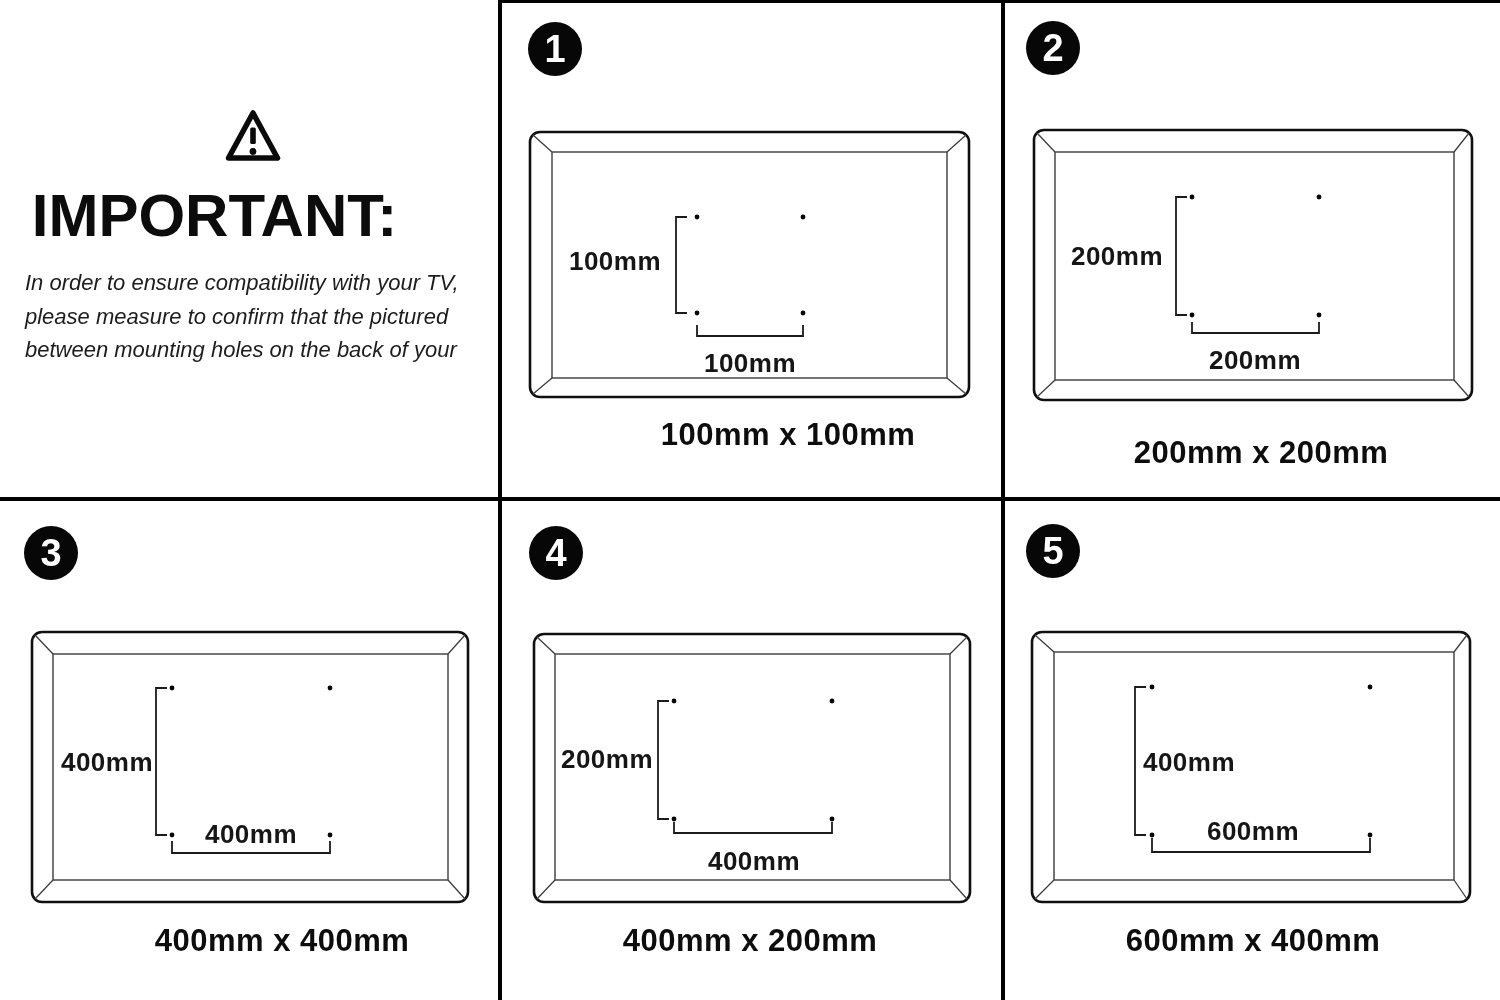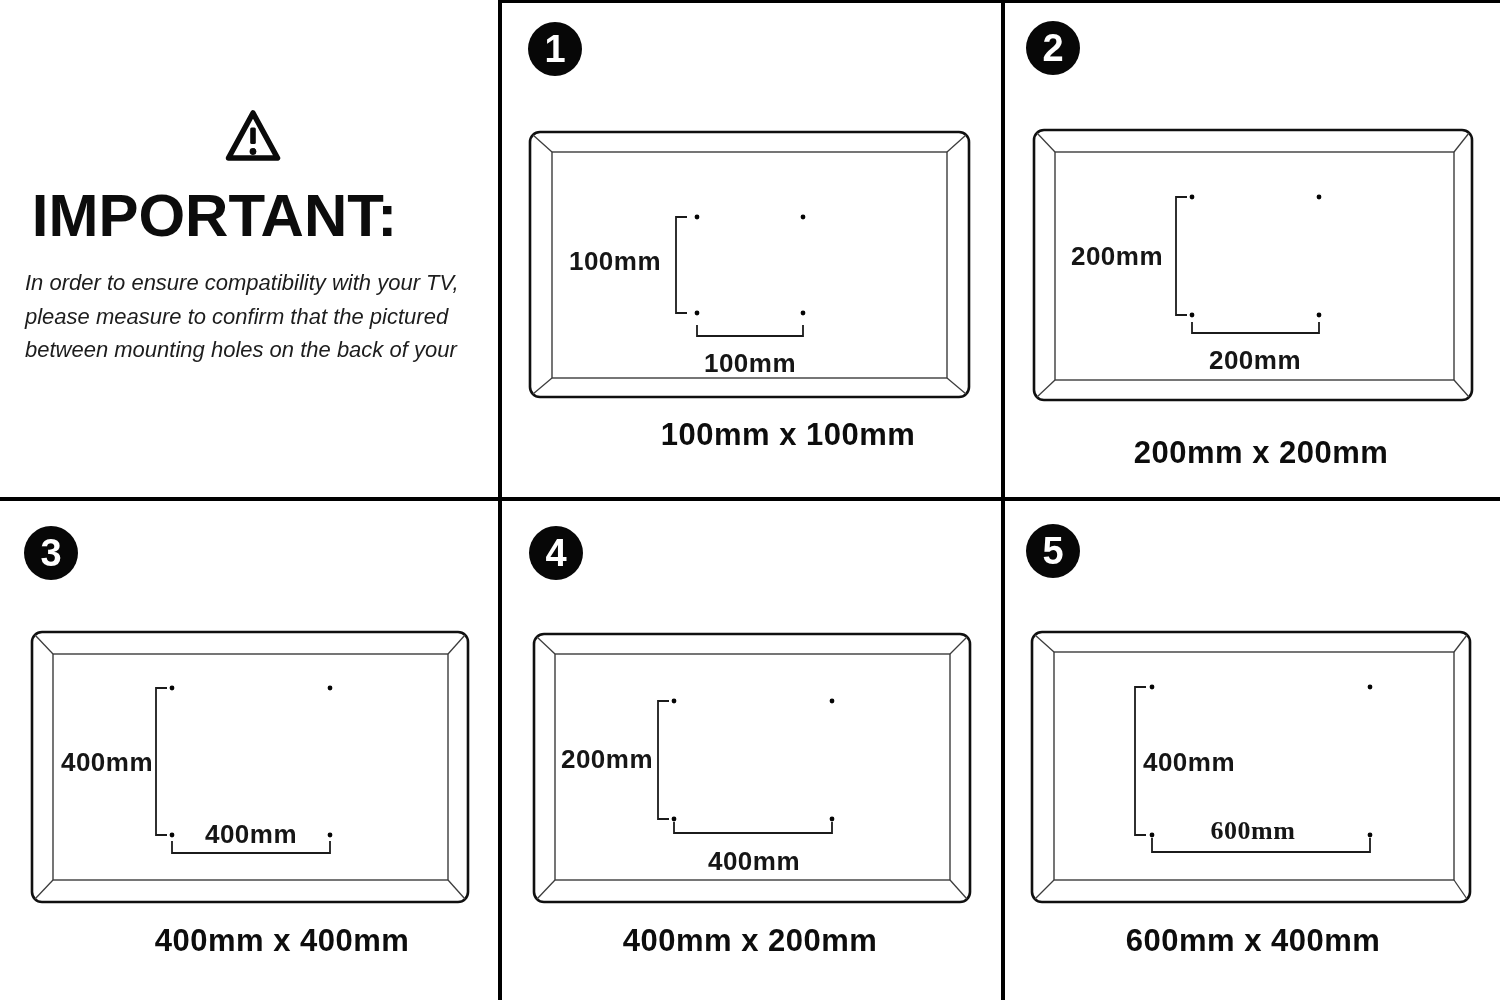--- a/index.html
+++ b/index.html
@@ -175,15 +175,15 @@
     <circle class="hole" cx="365" cy="186" r="2.4"></circle>
     <circle class="hole" cx="147" cy="334" r="2.4"></circle>
     <circle class="hole" cx="365" cy="334" r="2.4"></circle>
     <path class="bracket" d="M141 186 H130 V334 H141"></path>
     <path class="bracket" d="M147 337 V351 H365 V337"></path>
   </svg>
   <div class="badge" style="left:21px;top:23px;">
     <span>5</span>
   </div>
   <span class="dim" style="left:184px;top:261px;">400mm</span>
-  <span class="dim" style="left:248px;top:330px;font-family:Liberation Serif, serif;">600mm</span>
+  <span class="dim" style="left:248px;top:330px;">600mm</span>
   <div class="caption" style="left:248px;top:440px;">600mm x 400mm</div>
 </section>
 
 </body></html>

